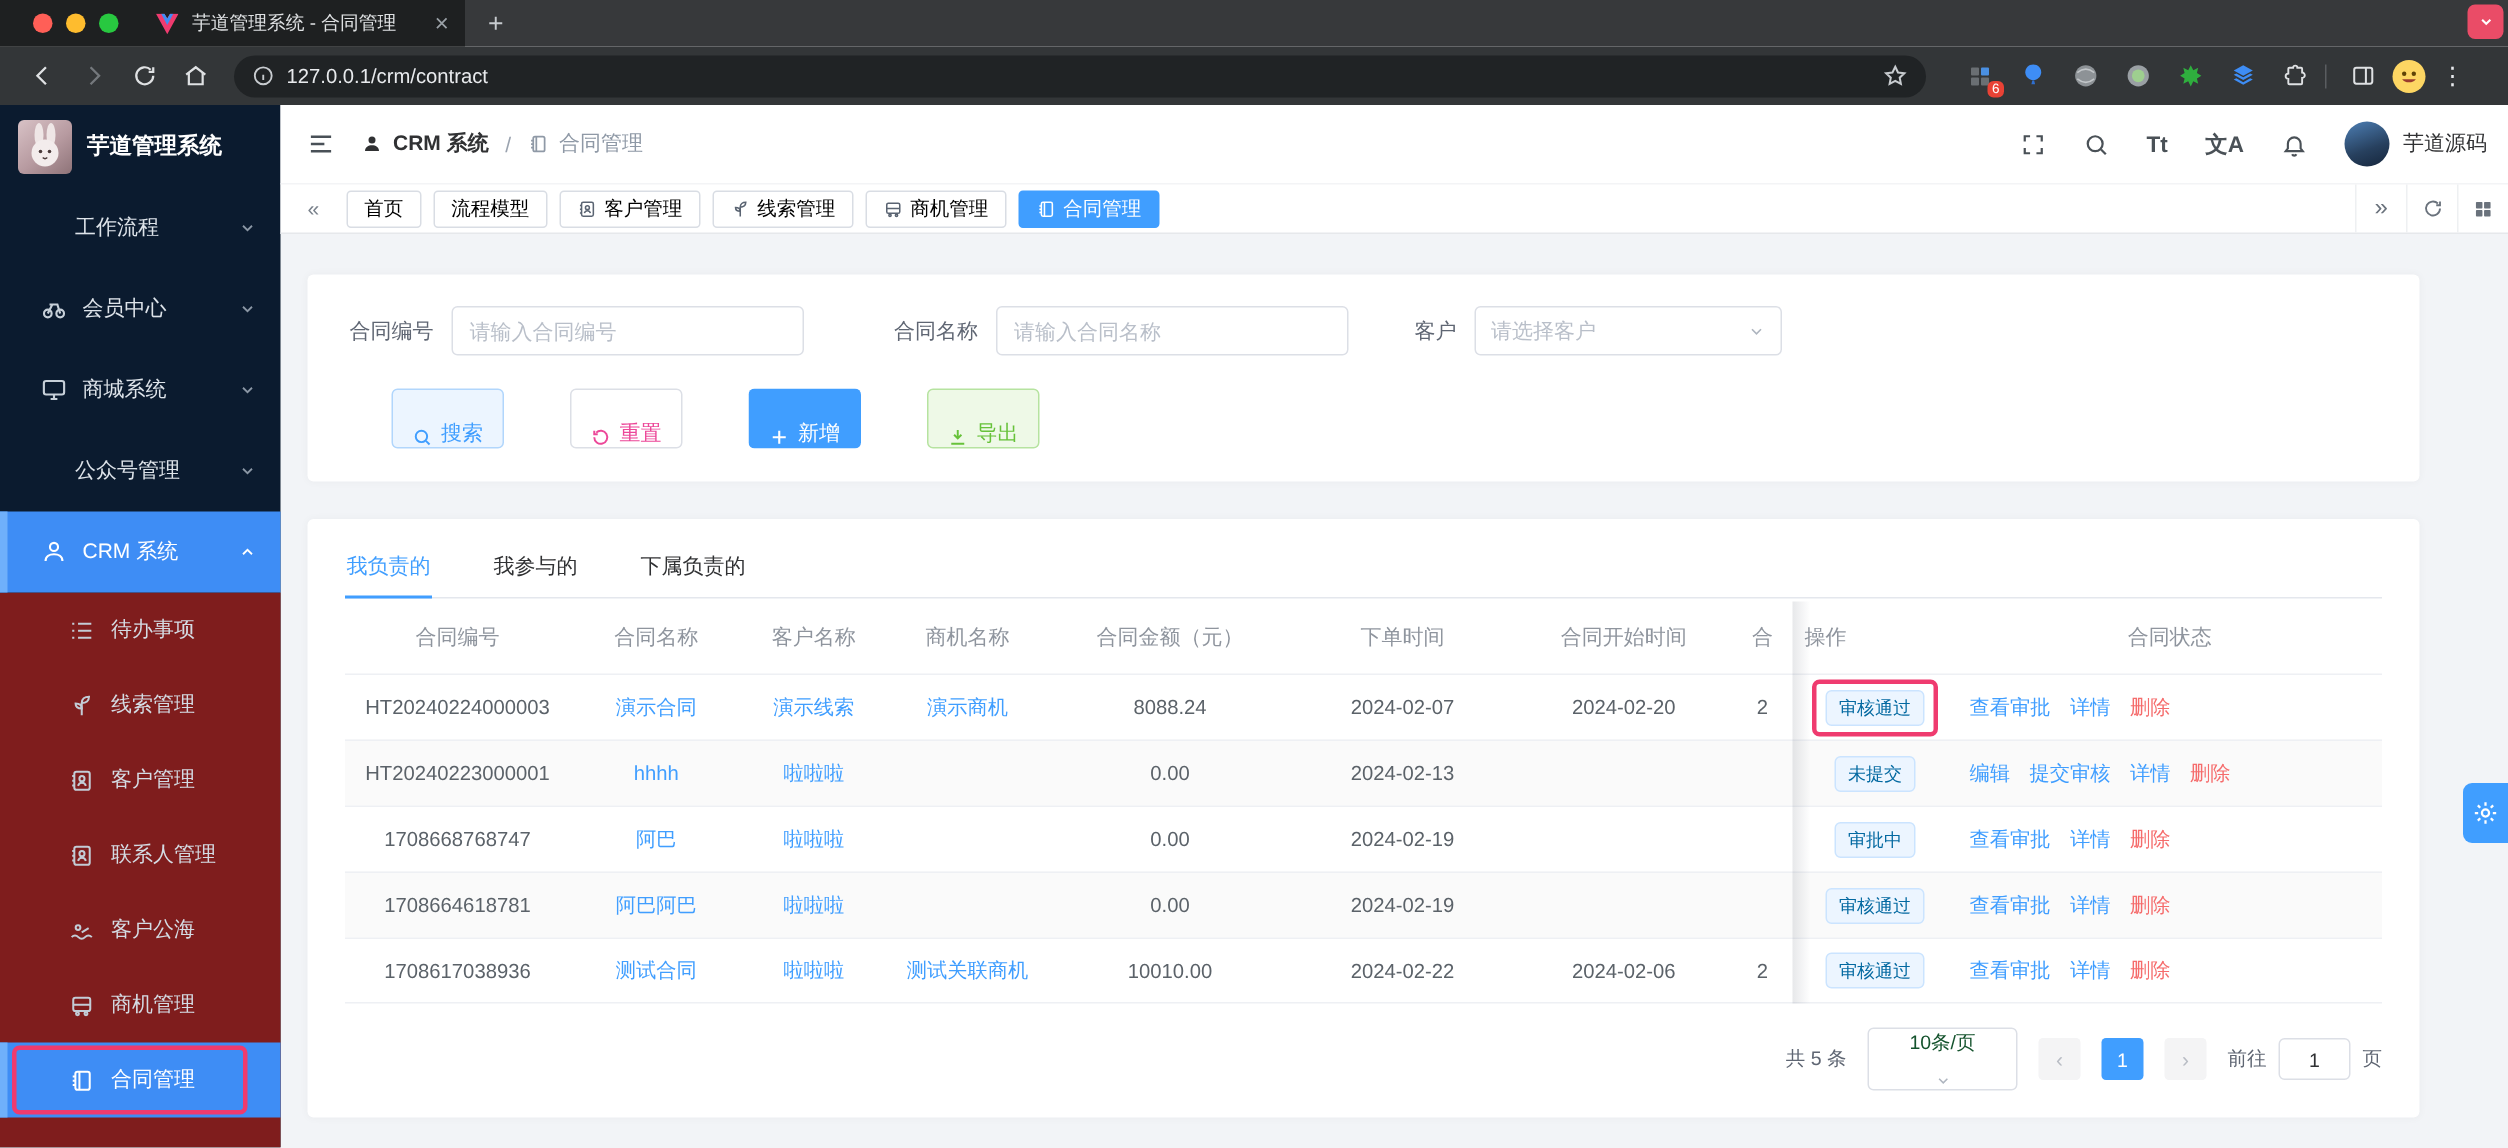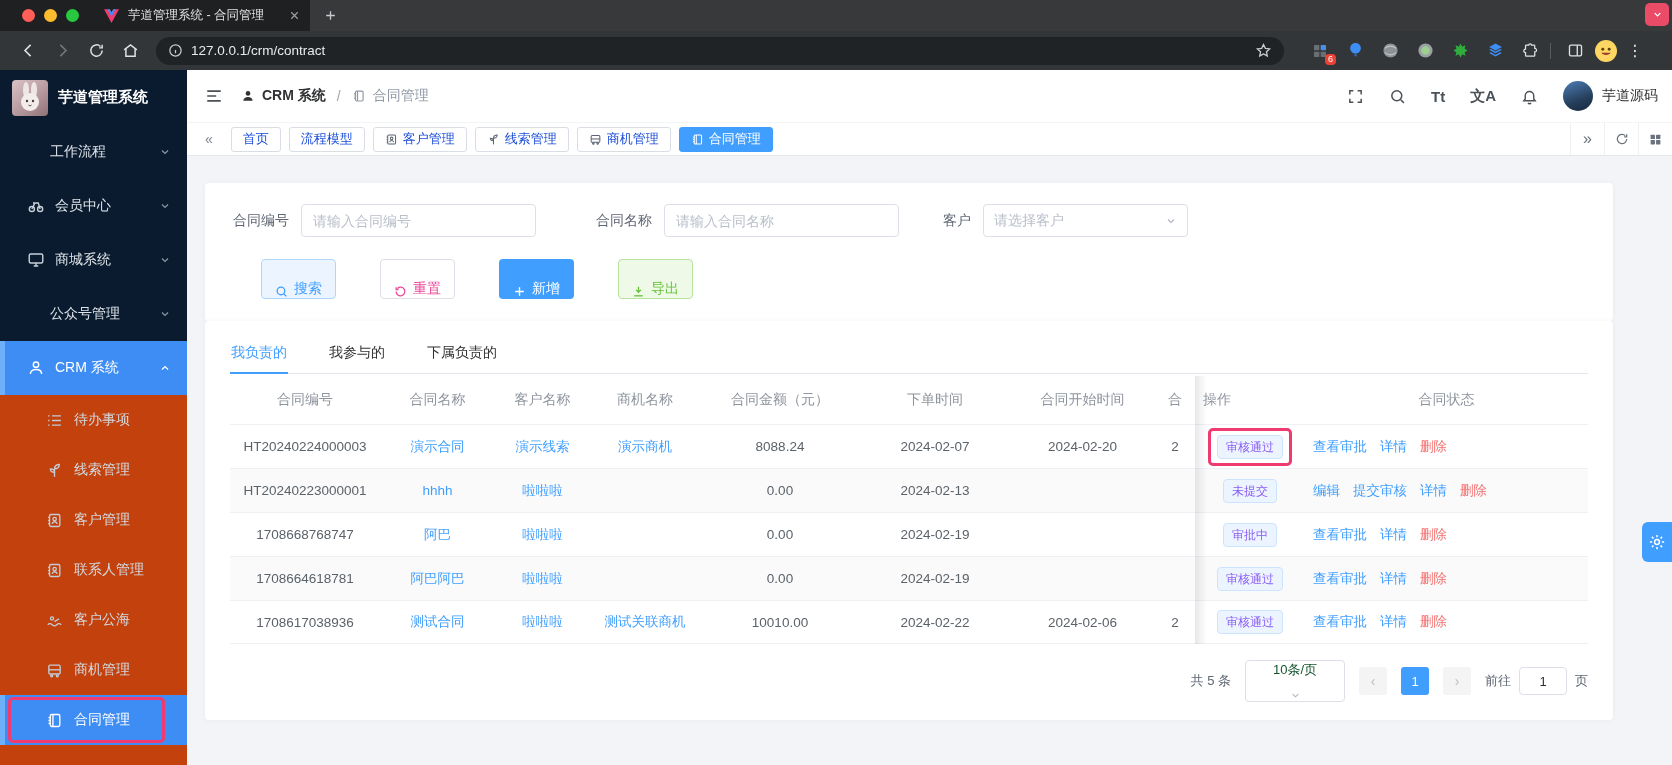--- a/index.html
+++ b/index.html
@@ -47,21 +47,21 @@
 
   .menu-group { height:54px; display:flex; align-items:center; padding:0 16px 0 27px; gap:10px;
     font-size:14px; color:#dee4ea; position:relative; cursor:pointer; }
   .menu-group .g-icon { width:18px; color:#c7d0d9; flex-shrink:0; }
   .menu-group .spacer-icon { width:13px; flex-shrink:0; }
   .menu-group .chev { margin-left:auto; color:#8b97a5; }
   .menu-group.active { background:#3e8df5; color:#fff; }
   .menu-group.active .g-icon,.menu-group.active .chev { color:#fff; }
   .menu-group.active::before, .submenu-item.active::before { content:""; position:absolute; left:0; top:0;
     bottom:0; width:5px; background:#6fb0fb; }
-  .submenu { background:#c2410c; flex:1; }
+  .submenu { background:#7f1d1d; flex:1; }
   .submenu-item { height:50px; display:flex; align-items:center; padding-left:46px; gap:11px;
     font-size:14px; color:#d4dbe3; position:relative; cursor:pointer; }
   .submenu-item .g-icon { width:17px; color:#c3ccd6; flex-shrink:0; }
   .submenu-item.active { background:#3e8df5; color:#fff; }
   .submenu-item.active .g-icon { color:#fff; }
 
   .annotation-box { position:absolute; border:3px solid #ef3b6f; border-radius:5px; pointer-events:none; z-index:5; }
   .sidebar-anno { left:8px; right:22px; top:2px; bottom:2px; }
 
   main { flex:1; display:flex; flex-direction:column; min-width:0; }
@@ -77,21 +77,21 @@
   .user-chip { display:flex; align-items:center; gap:9px; }
   .user-avatar { width:30px; height:30px; border-radius:50%;
     background:linear-gradient(160deg,#4d7fb5 0%,#27405e 60%,#16263c 100%); }
   .user-name { font-size:14px; color:#303133; }
 
   .tagsbar { height:34px; background:#fff; border-bottom:1px solid #e6e8eb; border-top:1px solid #f3f4f6;
     display:flex; align-items:center; padding-left:10px; }
   .tags-chevL { color:#7a828c; font-size:14px; padding:0 8px; }
   .tags-list { display:flex; align-items:center; gap:8px; margin-left:10px; flex:1; }
   .tag { height:25px; display:flex; align-items:center; gap:5px; padding:0 11px; background:#fff;
-    border:1px solid #d9dde4; border-radius:3px; font-size:13px; color:#1d4ed8; cursor:pointer; white-space:nowrap; }
+    border:1px solid #d9dde4; border-radius:3px; font-size:13px; color:#000000; cursor:pointer; white-space:nowrap; }
   .tag .g-icon { width:13px; color:#5a6472; }
   .tag.active { background:#409eff; border-color:#409eff; color:#fff; }
   .tag.active .g-icon { color:#fff; }
   .tags-right { display:flex; align-items:stretch; height:100%; }
   .tags-right .tbtn { width:34px; display:flex; align-items:center; justify-content:center;
     border-left:1px solid #eef0f2; color:#6a727c; }
 
   .content { flex:1; padding:27px 59px 0 18px; }
   .card { background:#fff; border-radius:4px; box-shadow:0 0 6px rgba(0,0,0,.04); }
 
@@ -111,37 +111,37 @@
   .btn-row { margin-top:22px; display:flex; gap:16px; }
   .btn { height:40px; padding:0 13px; border-radius:4px; font-size:14px; display:flex;
     align-items:flex-end; gap:6px; cursor:pointer; border:1px solid transparent; white-space:nowrap;margin-left:28px; }
   .btn-search { background:#ecf5ff; border-color:#b1d6fc; color:#409eff; }
   .btn-reset { background:#fff; border-color:#dcdfe6; color:#ec4899; }
   .btn-add { background:#409eff; color:#fff; }
   .btn-export { background:#eef9e7; border-color:#b6e3a0; color:#67c23a; }
   .btn .g-icon { width:13px; }
 
   
-  .table-card { padding:14px 25px 18px; }
+  .table-card { margin-top:25px; padding:14px 25px 18px; }
   .tbl-tabs { display:flex; gap:40px; border-bottom:1px solid #e4e7ed; }
   .tbl-tab { padding:9px 1px 11px; font-size:14px; color:#303133; cursor:pointer; position:relative; }
   .tbl-tab.active { color:#409eff; }
   .tbl-tab.active::after { content:""; position:absolute; left:0; right:0; bottom:-1px; height:2px; background:#409eff; }
 
   .tbl { position:relative; margin-top:2px; }
   .trow { display:grid; grid-template-columns:150px 115px 95px 110px 160px 150px 145px 40px 110px 1fr; }
   .th { height:48px; color:#8f959e; font-size:14px; }
   .tr { height:44px; font-size:13.5px; color:#5b6269; border-top:1px solid #eef0f4; }
   .tr.zebra { background:#fafafa; }
   .tr:last-of-type { border-bottom:1px solid #eef0f4; }
   .td,.hc { display:flex; align-items:center; justify-content:center; overflow:hidden; white-space:nowrap; }
   .td.op,.hc.op { justify-content:flex-start; padding-left:8px; gap:13px; }
   .lnk { color:#409eff; cursor:pointer; }
   .lnk.danger { color:#f56c6c; }
-  .etag { height:24px; line-height:22px; padding:0 8px; font-size:12px; color:#8b5cf6;
+  .etag { height:24px; line-height:22px; padding:0 8px; font-size:12px; color:#0369a1;
     background:#ecf5ff; border:1px solid #cbe4ff; border-radius:4px; }
   .status-wrap { position:relative; display:inline-flex; }
   .tag-anno { left:-9px; right:-9px; top:-7px; bottom:-7px; }
   .fixed-shadow { position:absolute; left:965px; top:0; bottom:0; width:12px;
     background:linear-gradient(to right, rgba(20,30,50,.10), rgba(20,30,50,0)); pointer-events:none; }
 
   .pagination { display:flex; align-items:center; justify-content:flex-end; gap:14px;
     margin-top:16px; font-size:13px; color:#5f6673; }
   .pg-select { width:100px; height:42px; border:1px solid #dcdfe6; border-radius:4px; display:flex;
     align-items:center; justify-content:space-between; padding:0 9px; color:#14532d; cursor:pointer;flex-direction:column; }

